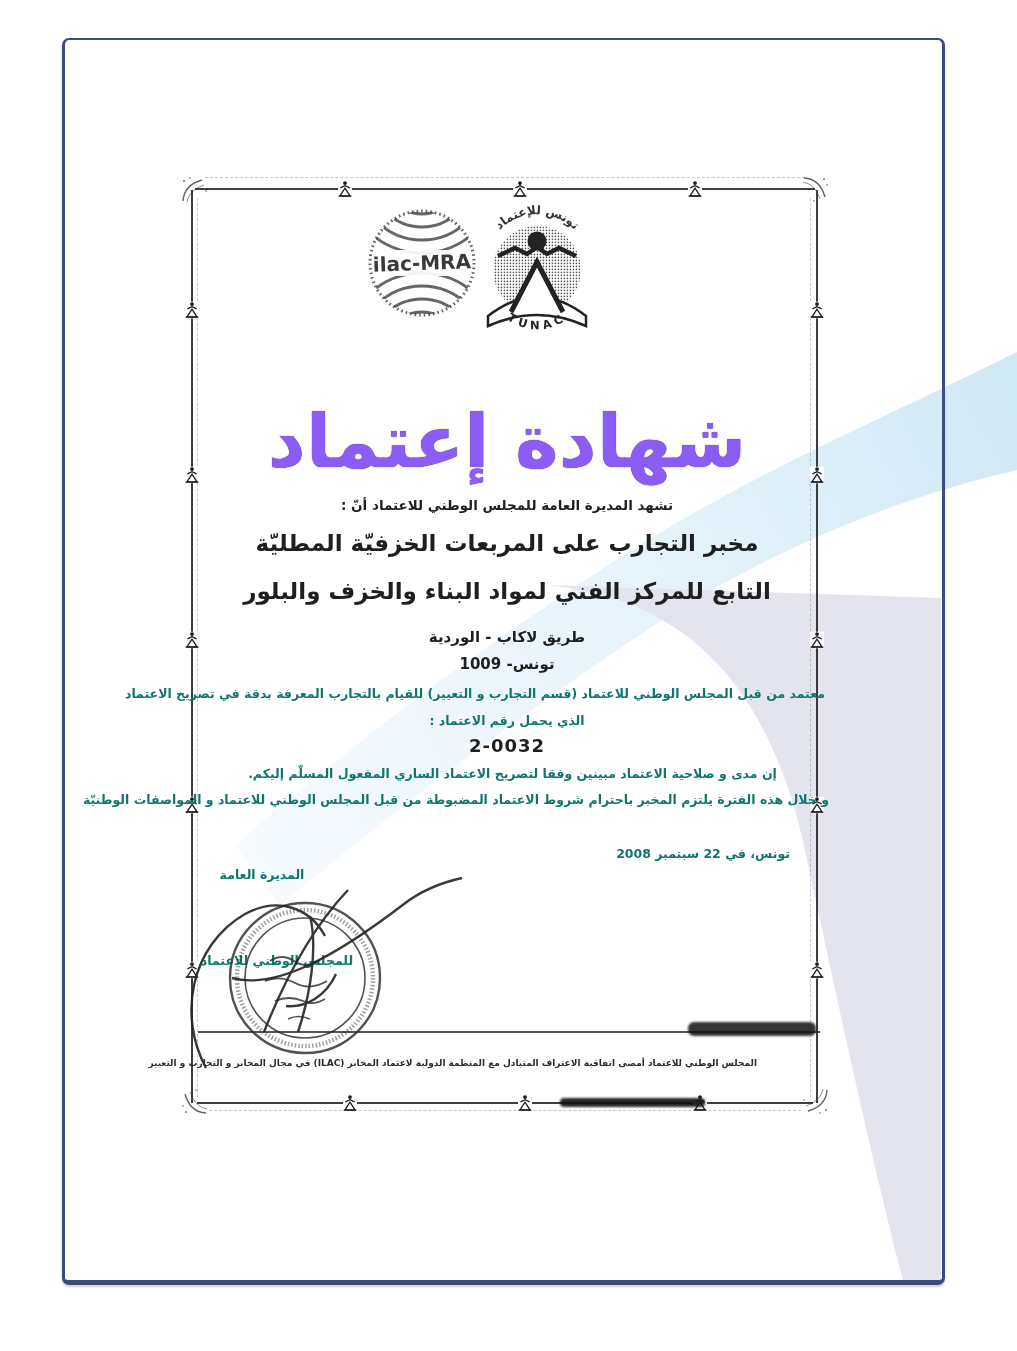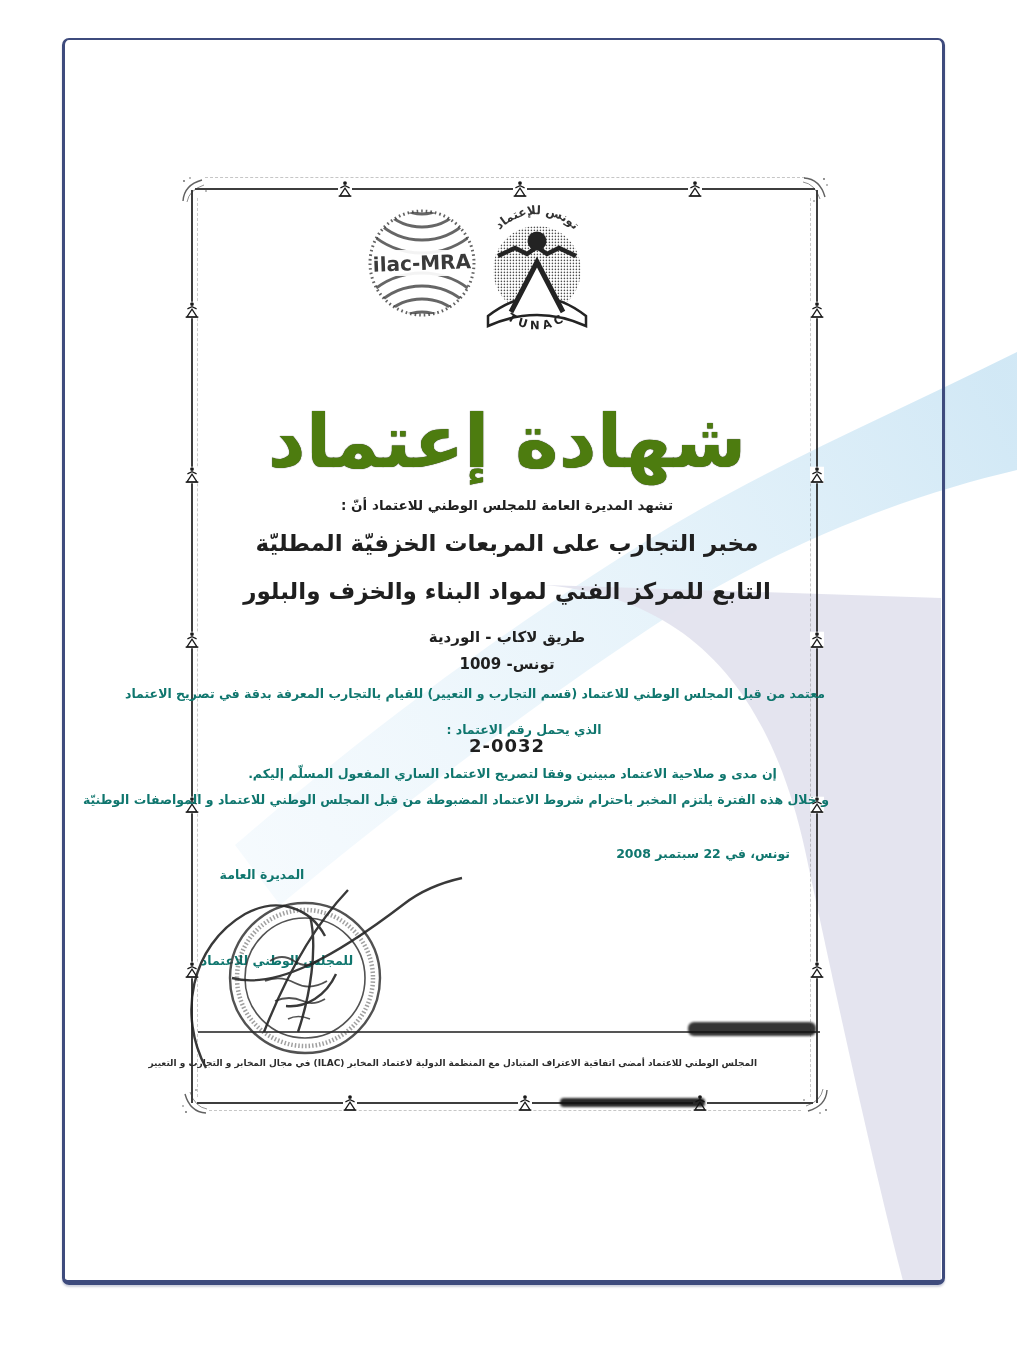--- a/index.html
+++ b/index.html
@@ -21,21 +21,21 @@
   .fl{position:absolute;background:#1c1c1c;opacity:.85;}
   .fl.ghost{opacity:.28;background:transparent;border-top:1px dashed #333;}
   .fl.ghostv{opacity:.25;background:transparent;border-left:1px dashed #333;}
   .orn{position:absolute;transform:translate(-50%,-50%);}
   .corner{position:absolute;transform:translate(-50%,-50%);opacity:.8;}
   
   #ilac-logo{position:absolute;left:366px;top:206px;}
   #tunac-logo{position:absolute;left:476px;top:190px;}
   
   #cert-title{position:absolute;left:237px;top:398px;width:540px;text-align:center;
-      font-size:74px;font-weight:bold;letter-spacing:-2px;color:#4d7c0f;
+      font-size:74px;font-weight:bold;letter-spacing:-2px;color:#8b5cf6;
       text-shadow:0 0 1px #222;}
   
   .t-intro{font-size:13.5px;font-weight:bold;}
   .t-lab{font-size:23px;font-weight:bold;}
   .t-addr{font-size:15px;font-weight:bold;}
   .t-body{font-size:12.5px;font-weight:bold;color:#0f766e;}
   .t-num{font-size:18px;font-weight:bold;letter-spacing:1px;direction:ltr;}
   .t-foot{font-size:9px;font-weight:bold;color:#2c2c2c;}
   #separator{position:absolute;left:198px;top:1031px;width:622px;height:2px;background:#2a2a2a;opacity:.8;}
   #separator-smudge{position:absolute;left:688px;top:1022px;width:128px;height:14px;background:#111;
@@ -262,21 +262,21 @@
     </svg>
 
     <div id="cert-title" class="ar">شهادة إعتماد</div>
 
     <div class="line ar t-lab" style="left:207px;top:530px;width:600px;">مخبر التجارب على المربعات الخزفيّة المطليّة</div>
     <div class="line ar t-intro" style="left:257px;top:497px;width:500px;">تشهد المديرة العامة للمجلس الوطني للاعتماد أنّ :</div>
     <div class="line ar t-addr" style="left:307px;top:628px;width:400px;">طريق لاكاب - الوردية</div>
     <div class="line ar t-lab" style="left:207px;top:578px;width:600px;">التابع للمركز الفني لمواد البناء والخزف والبلور</div>
     <div class="line ar t-addr" style="left:307px;top:655px;width:400px;">تونس- 1009</div>
     <div class="line ar t-body" style="left:200px;top:686px;width:625px;">معتمد من قبل المجلس الوطني للاعتماد (قسم التجارب و التعيير) للقيام بالتجارب المعرفة بدقة في تصريح الاعتماد</div>
-    <div class="line ar t-body" style="left:324px;top:713px;width:400px;margin-top:9px;">الذي يحمل رقم الاعتماد :</div>
+    <div class="line ar t-body" style="left:307px;top:713px;width:400px;">الذي يحمل رقم الاعتماد :</div>
     <div class="line t-num" style="left:407px;top:735px;width:200px;">2-0032</div>
     <div class="line ar t-body" style="left:200px;top:766px;width:625px;">إن مدى و صلاحية الاعتماد مبينين وفقا لتصريح الاعتماد الساري المفعول المسلّم إليكم.</div>
     <div class="line ar t-body" style="left:196px;top:792px;width:633px;">و خلال هذه الفترة يلتزم المخبر باحترام شروط الاعتماد المضبوطة من قبل المجلس الوطني للاعتماد و المواصفات الوطنيّة</div>
     <div class="line ar t-body" style="left:490px;top:846px;width:300px;text-align:right;">تونس، في 22 سبتمبر 2008</div>
     <div class="line ar t-body" style="left:187px;top:867px;width:150px;">المديرة العامة</div>
     <div class="line ar t-body" style="left:177px;top:941px;width:200px;margin-top:12px;">للمجلس الوطني للاعتماد</div>
 
     <svg id="stamp-wrap" width="310" height="240" viewBox="0 0 310 240">
       <g stroke="#343434" fill="none" opacity="0.85">
         <circle cx="145" cy="122" r="75" stroke-width="2.4"></circle>

